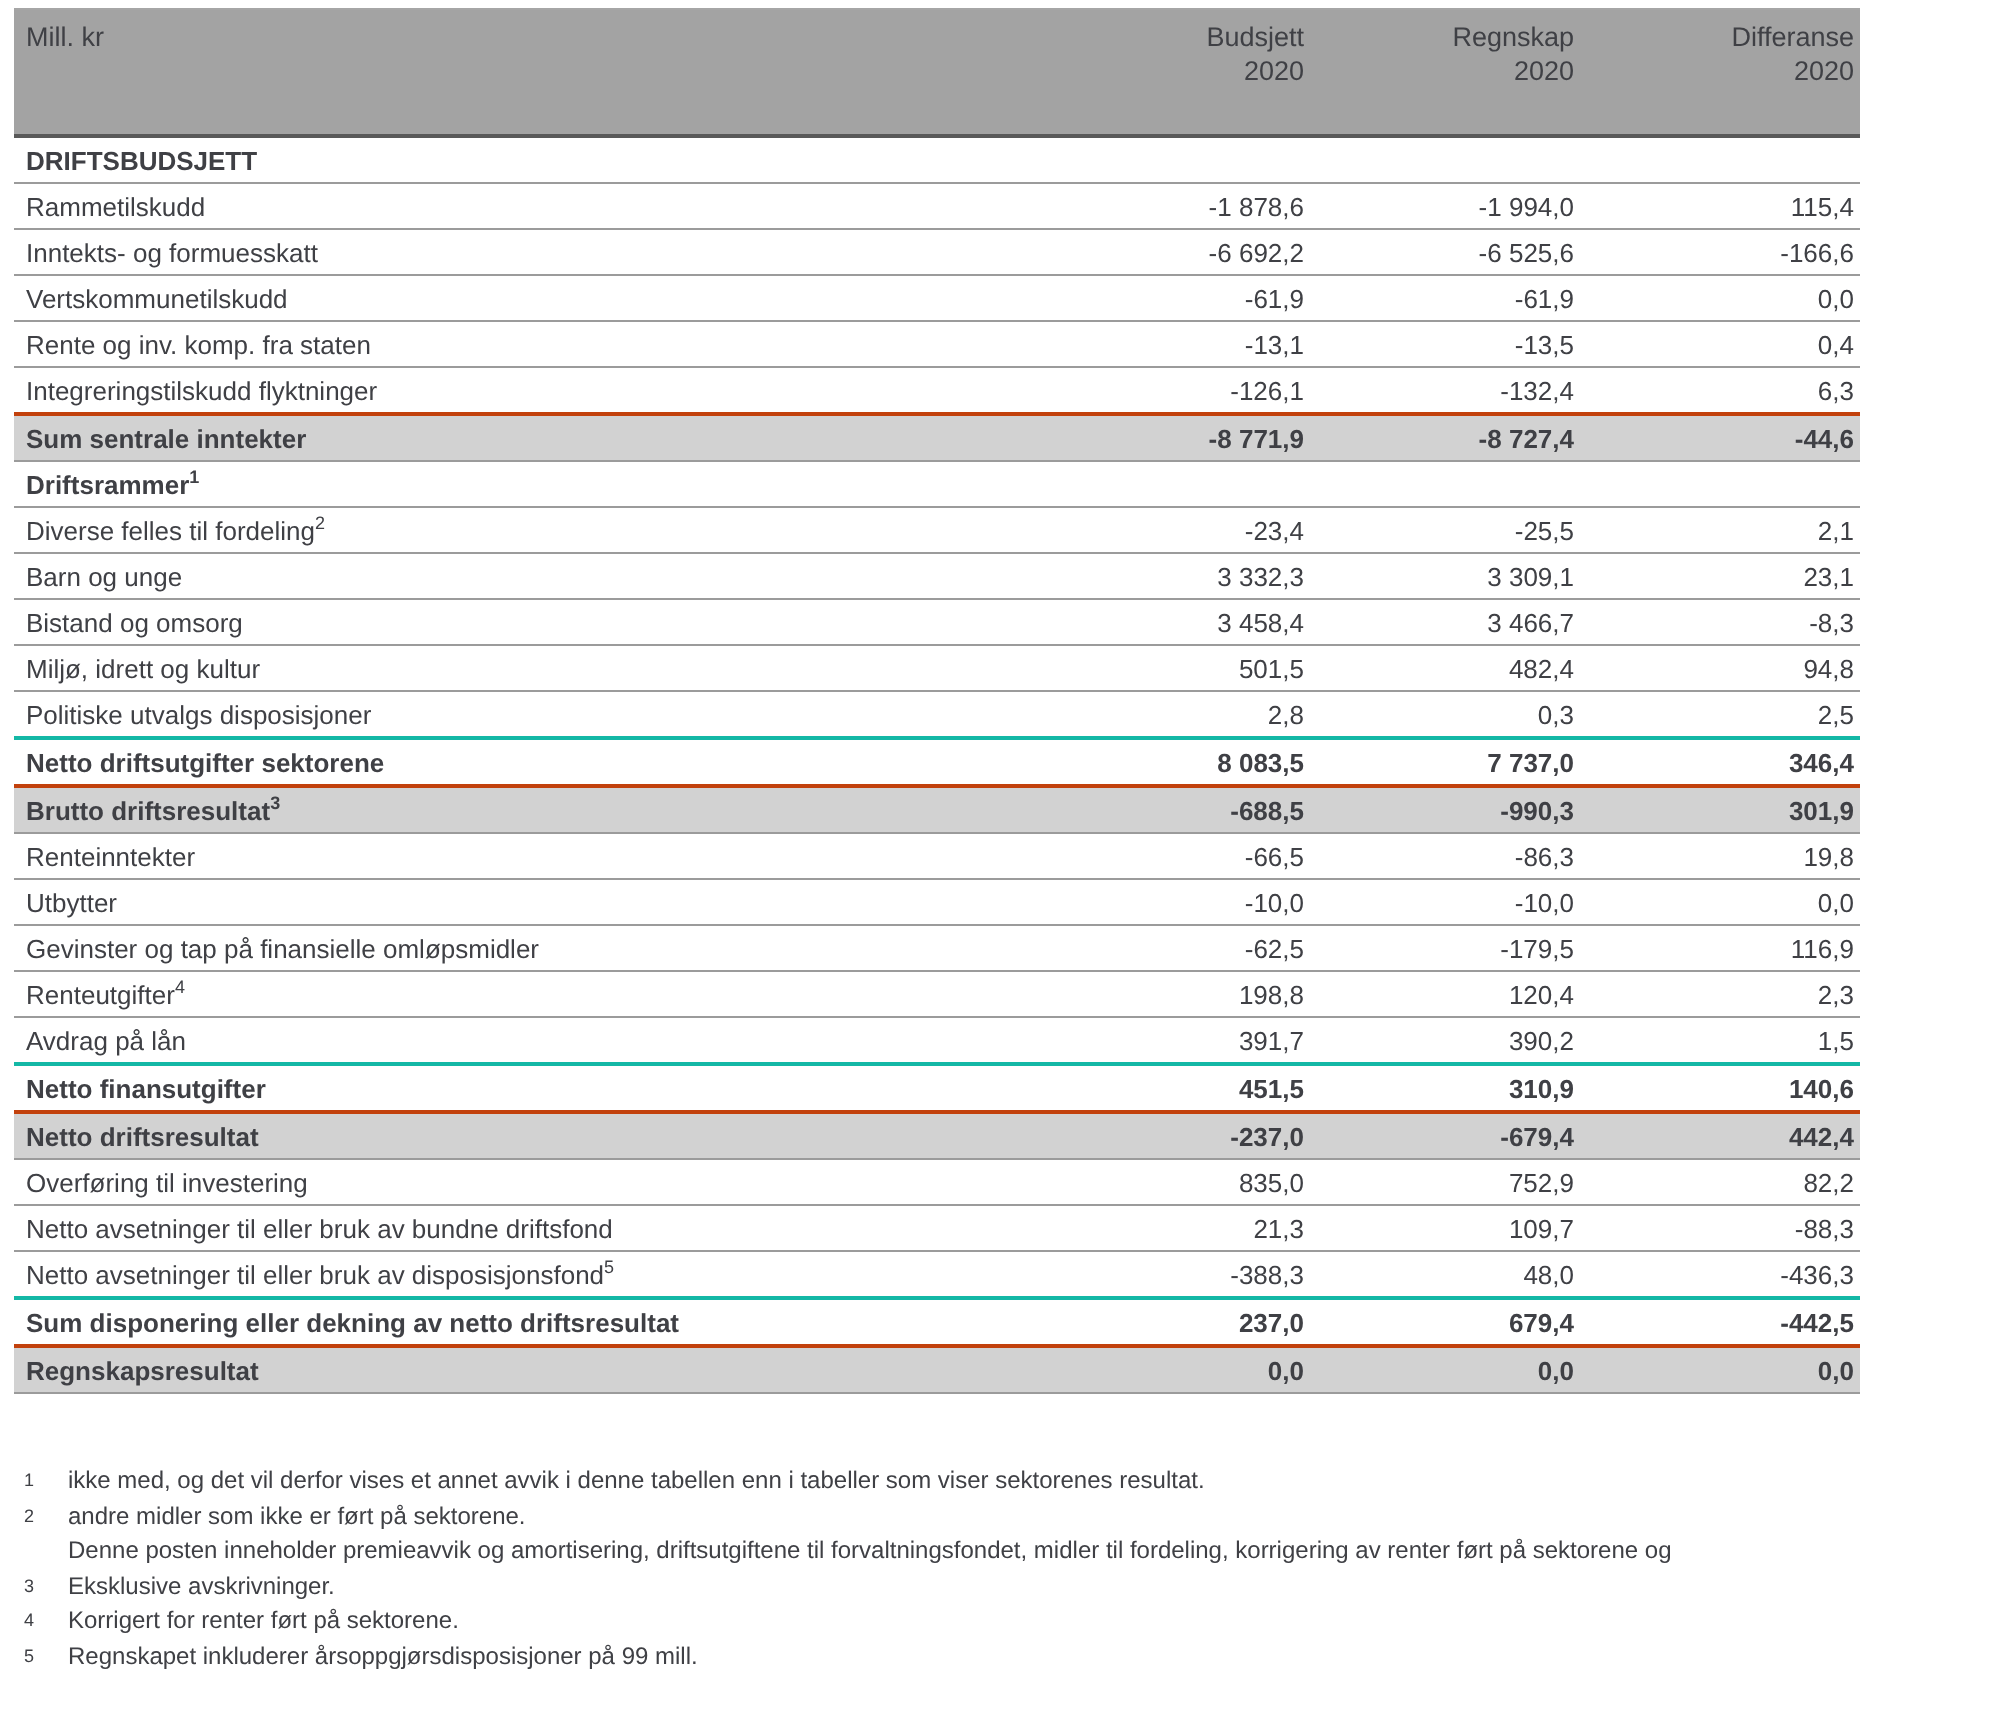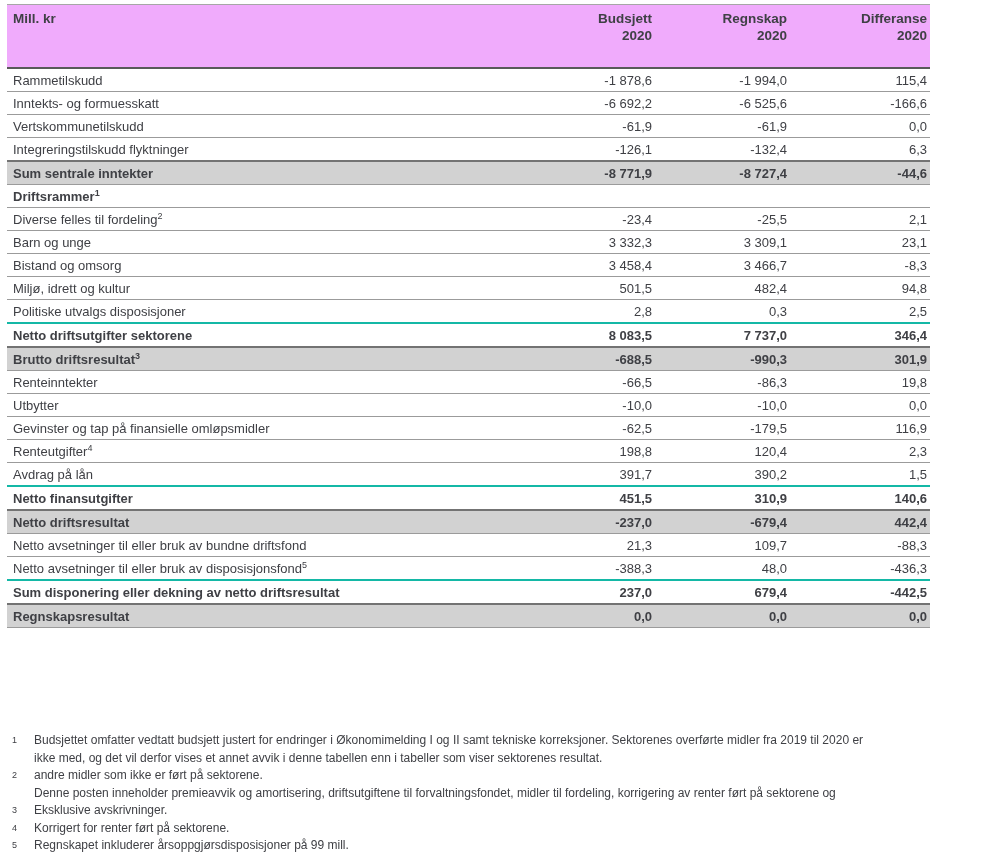--- a/index.html
+++ b/index.html
@@ -21,25 +21,25 @@
     top: 4px;
     width: 923px;
   }
   table.budget {
     border-collapse: collapse;
     width: 923px;
     table-layout: fixed;
     font-size: 13px;
   }
   table.budget thead th {
-    background: #f0abfc;
+    background: #a3a3a3;
     height: 56px;
     vertical-align: top;
     padding-top: 5px;
-    font-weight: bold;
+    font-weight: normal;
     font-size: 13.5px;
     line-height: 17px;
     border-top: 1px solid #a6a6a6;
     border-bottom: 2px solid #595959;
   }
   th.label, td.label {
     text-align: left;
     padding-left: 6px;
   }
   th.num, td.num {
@@ -58,21 +58,21 @@
     font-weight: bold;
     border-bottom: 2px solid #595959;
   }
   tr.total td {
     font-weight: bold;
     border-top: 2px solid #14b8a6;
   }
   tr.summary td {
     font-weight: bold;
     background: #d2d2d2;
-    border-top: 2px solid #737373;
+    border-top: 2px solid #c2410c;
     border-bottom: 2px solid #595959;
   }
   sup.fn-ref {
     font-size: 9px;
     line-height: 0;
     vertical-align: super;
   }
   .footnotes {
     position: absolute;
     left: 10px;
@@ -119,37 +119,49 @@
           <span>Regnskap</span><br>
           <span>2020</span>
         </th>
         <th class="num">
           <span>Differanse</span><br>
           <span>2020</span>
         </th>
       </tr>
     </thead>
     <tbody>
+        <tr class="section">
+          <td class="label">DRIFTSBUDSJETT</td>
+          <td class="num"></td>
+          <td class="num"></td>
+          <td class="num"></td>
+        </tr>
         <tr class="normal">
           <td class="label">Rammetilskudd</td>
           <td class="num">-1 878,6</td>
           <td class="num">-1 994,0</td>
           <td class="num">115,4</td>
         </tr>
         <tr class="normal">
           <td class="label">Inntekts- og formuesskatt</td>
           <td class="num">-6 692,2</td>
           <td class="num">-6 525,6</td>
           <td class="num">-166,6</td>
         </tr>
         <tr class="normal">
           <td class="label">Vertskommunetilskudd</td>
           <td class="num">-61,9</td>
           <td class="num">-61,9</td>
           <td class="num">0,0</td>
+        </tr>
+        <tr class="normal">
+          <td class="label">Rente og inv. komp. fra staten</td>
+          <td class="num">-13,1</td>
+          <td class="num">-13,5</td>
+          <td class="num">0,4</td>
         </tr>
         <tr class="normal">
           <td class="label">Integreringstilskudd flyktninger</td>
           <td class="num">-126,1</td>
           <td class="num">-132,4</td>
           <td class="num">6,3</td>
         </tr>
         <tr class="summary">
           <td class="label">Sum sentrale inntekter</td>
           <td class="num">-8 771,9</td>
@@ -240,20 +252,26 @@
           <td class="num">310,9</td>
           <td class="num">140,6</td>
         </tr>
         <tr class="summary">
           <td class="label">Netto driftsresultat</td>
           <td class="num">-237,0</td>
           <td class="num">-679,4</td>
           <td class="num">442,4</td>
         </tr>
         <tr class="normal">
+          <td class="label">Overføring til investering</td>
+          <td class="num">835,0</td>
+          <td class="num">752,9</td>
+          <td class="num">82,2</td>
+        </tr>
+        <tr class="normal">
           <td class="label">Netto avsetninger til eller bruk av bundne driftsfond</td>
           <td class="num">21,3</td>
           <td class="num">109,7</td>
           <td class="num">-88,3</td>
         </tr>
         <tr class="normal">
           <td class="label">Netto avsetninger til eller bruk av disposisjonsfond<sup class="fn-ref">5</sup></td>
           <td class="num">-388,3</td>
           <td class="num">48,0</td>
           <td class="num">-436,3</td>
@@ -270,21 +288,20 @@
           <td class="num">0,0</td>
           <td class="num">0,0</td>
         </tr>
       </tbody>
   </table>
 </div>
 
 <div class="footnotes">
     <div class="footnote">
       <span class="fn-marker">1</span>
-      <div class="fn-line">Budsjettet omfatter vedtatt budsjett justert for endringer i Økonomimelding I og II samt tekniske korreksjoner. Sektorenes overførte midler fra 2019 til 2020 er</div>
       <div class="fn-line">ikke med, og det vil derfor vises et annet avvik i denne tabellen enn i tabeller som viser sektorenes resultat.</div>
     </div>
     <div class="footnote">
       <span class="fn-marker">2</span>
       <div class="fn-line">andre midler som ikke er ført på sektorene.</div>
       <div class="fn-line">Denne posten inneholder premieavvik og amortisering, driftsutgiftene til forvaltningsfondet, midler til fordeling, korrigering av renter ført på sektorene og</div>
     </div>
     <div class="footnote">
       <span class="fn-marker">3</span>
       <div class="fn-line">Eksklusive avskrivninger.</div>

